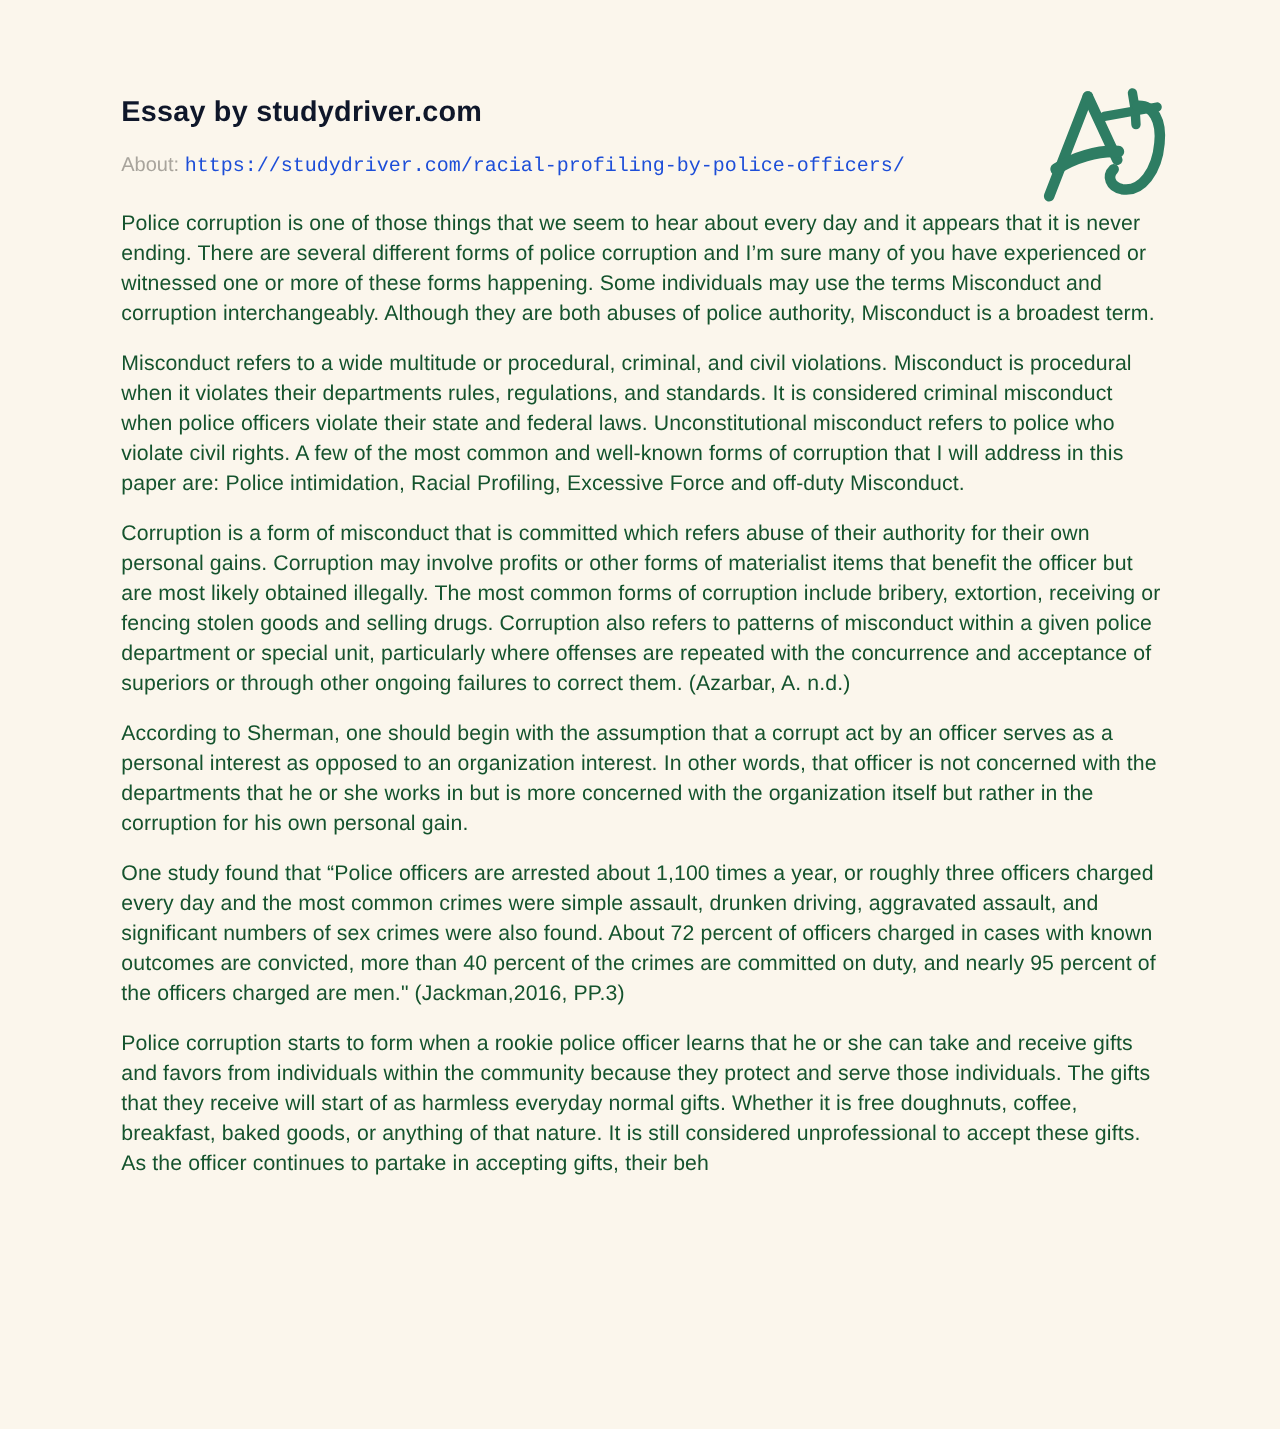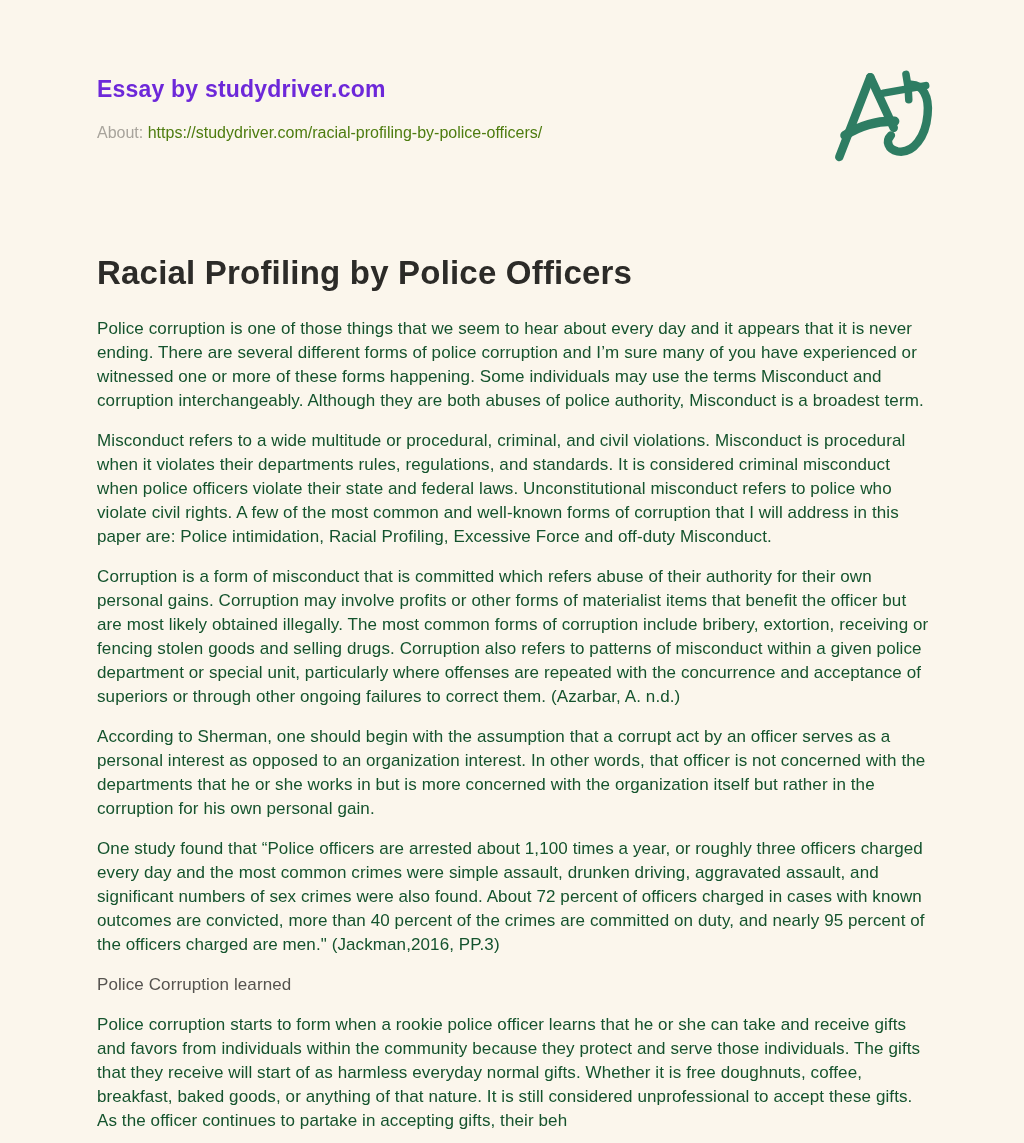--- a/index.html
+++ b/index.html
@@ -16,31 +16,32 @@
     overflow: hidden;
   }
   .content {
     width: 832px;
     margin-left: 97px;
     padding-top: 76px;
   }
   .doc-header-title {
     font-size: 23px;
     font-weight: 700;
-    color: #6d28d9;
+    color: #0f172a;
     letter-spacing: 0.2px;
   }
   .source-line {
     margin-top: 21px;
     font-size: 16px;
     color: #a8a49c;
   }
   .source-line a {
-    color: #4d7c0f;
+    color: #1d4ed8;
     text-decoration: none;
+    font-family: Liberation Mono, monospace;
   }
   .logo {
     position: absolute;
     top: 64px;
     right: 72px;
     width: 124px;
     height: 108px;
   }
   .article-title {
     margin-top: 112px;
@@ -92,26 +93,24 @@
 
   <div class="content">
     <header>
       <div class="doc-header-title">Essay by studydriver.com</div>
       <div class="source-line">
         <span>About:</span>
         <a href="#">https://studydriver.com/racial-profiling-by-police-officers/</a>
       </div>
     </header>
 
-    <h1 class="article-title">Racial Profiling by Police Officers</h1>
 
     <div class="article-body">
       <p>Police corruption is one of those things that we seem to hear about every day and it appears that it is never ending. There are several different forms of police corruption and I’m sure many of you have experienced or witnessed one or more of these forms happening. Some individuals may use the terms Misconduct and corruption interchangeably. Although they are both abuses of police authority, Misconduct is a broadest term.</p>
       <p>Misconduct refers to a wide multitude or procedural, criminal, and civil violations. Misconduct is procedural when it violates their departments rules, regulations, and standards. It is considered criminal misconduct when police officers violate their state and federal laws. Unconstitutional misconduct refers to police who violate civil rights. A few of the most common and well-known forms of corruption that I will address in this paper are: Police intimidation, Racial Profiling, Excessive Force and off-duty Misconduct.</p>
       <p>Corruption is a form of misconduct that is committed which refers abuse of their authority for their own personal gains. Corruption may involve profits or other forms of materialist items that benefit the officer but are most likely obtained illegally. The most common forms of corruption include bribery, extortion, receiving or fencing stolen goods and selling drugs. Corruption also refers to patterns of misconduct within a given police department or special unit, particularly where offenses are repeated with the concurrence and acceptance of superiors or through other ongoing failures to correct them. (Azarbar, A. n.d.)</p>
       <p>According to Sherman, one should begin with the assumption that a corrupt act by an officer serves as a personal interest as opposed to an organization interest. In other words, that officer is not concerned with the departments that he or she works in but is more concerned with the organization itself but rather in the corruption for his own personal gain.</p>
       <p>One study found that “Police officers are arrested about 1,100 times a year, or roughly three officers charged every day and the most common crimes were simple assault, drunken driving, aggravated assault, and significant numbers of sex crimes were also found. About 72 percent of officers charged in cases with known outcomes are convicted, more than 40 percent of the crimes are committed on duty, and nearly 95 percent of the officers charged are men." (Jackman,2016, PP.3)</p>
-      <h2>Police Corruption learned</h2>
       <p>Police corruption starts to form when a rookie police officer learns that he or she can take and receive gifts and favors from individuals within the community because they protect and serve those individuals. The gifts that they receive will start of as harmless everyday normal gifts. Whether it is free doughnuts, coffee, breakfast, baked goods, or anything of that nature. It is still considered unprofessional to accept these gifts. As the officer continues to partake in accepting gifts, their beh</p>
     </div>
   </div>
 
 </div>
 
 </body></html>

